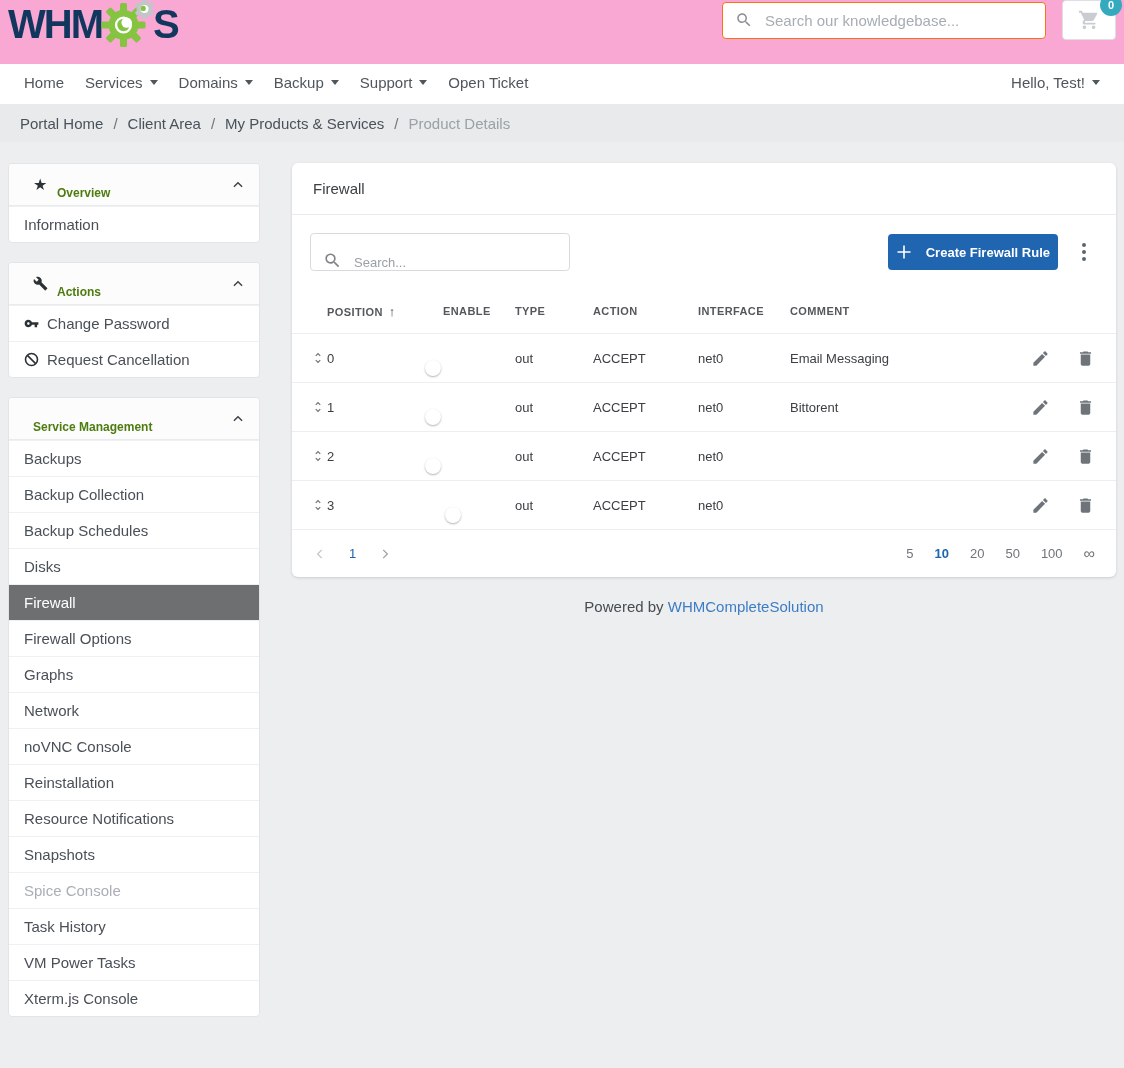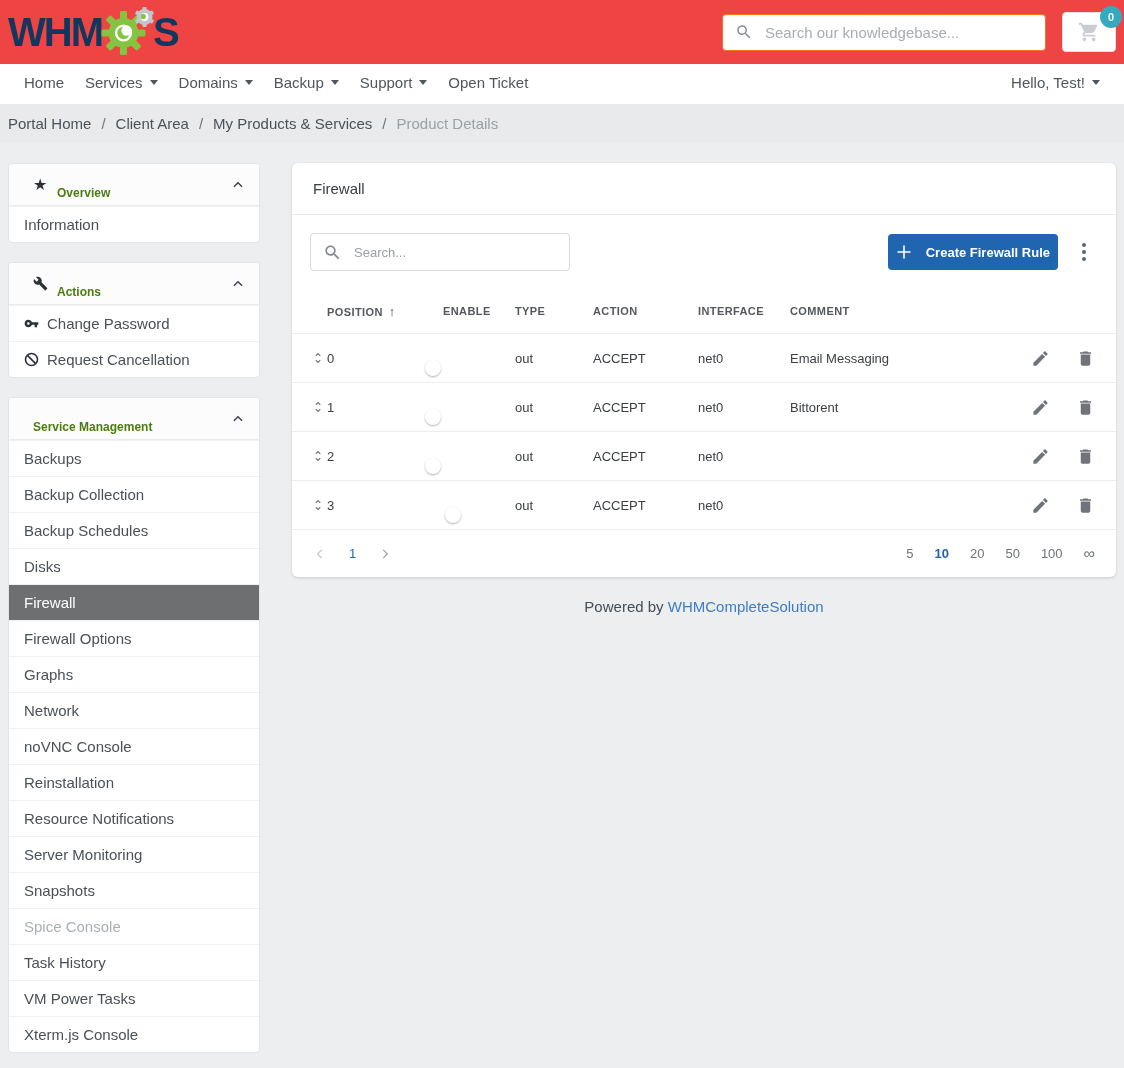--- a/index.html
+++ b/index.html
@@ -1,20 +1,20 @@
 <!DOCTYPE html>
 <html><head>
 <meta charset="utf-8">
 <style>
   * { margin:0; padding:0; box-sizing:border-box; }
   html,body { width:1124px; min-height:1068px; background:#edeeef;
     font-family:"Liberation Sans","DejaVu Sans",sans-serif; color:#4a5259; }
 
   
-  .topbar { background:#ef4444; height:64px; display:flex; align-items:center;
+  .topbar { background:#f9a8d4; height:64px; display:flex; align-items:flex-start;
     justify-content:space-between; padding:0 8px; }
   .logo { display:flex; align-items:center; height:48px; }
   .logo-txt { font-size:40px; font-weight:700; color:#12375e; letter-spacing:-2px; line-height:44px; }
   .logo-gears { width:58px; height:50px; margin:0 -3px 0 -4px; position:relative; top:-1px; }
   .topbar-right { display:flex; align-items:center; gap:16px; }
   .kb-search { width:324px; height:37px; border:1px solid #f97316; border-radius:4px;
     display:flex; align-items:center; padding:0 12px; gap:12px; background:#fff; }
   .kb-search input { border:none; outline:none; flex:1; font-size:15px; color:#4a5259;
     font-family:inherit; }
   .kb-search input::placeholder { color:#a7adb3; }
@@ -29,21 +29,21 @@
   .navbar { background:#fff; height:40px; display:flex; align-items:center;
     justify-content:space-between; padding:0 24px 4px 24px; }
   .nav-items { display:flex; align-items:center; gap:21px; }
   .nav-item { font-size:15px; color:#4f565c; display:flex; align-items:center; gap:7px;
     cursor:pointer; }
   .caret { width:0; height:0; border-left:4px solid transparent; border-right:4px solid transparent;
     border-top:5px solid #4f565c; display:inline-block; }
 
   
   .breadcrumb { background:#e8eaec; height:38px; display:flex; align-items:center;
-    padding:0 8px; font-size:15px; gap:10px; }
+    padding:0 20px; font-size:15px; gap:10px; }
   .crumb { color:#4a5259; cursor:pointer; }
   .crumb-sep { color:#6e757b; }
   .crumb-current { color:#9aa1a7; }
 
   
   .content { display:flex; padding:21px 8px 24px 8px; gap:32px; align-items:flex-start; }
   .sidebar { width:252px; flex:0 0 252px; }
   .main-col { flex:1; }
 
   
@@ -59,21 +59,21 @@
   .panel .s-item:first-of-type { border-top:none; }
   .s-item.active { background:#6d6f71; color:#fff; }
   .s-item.muted { color:#a9afb5; }
 
   
   .card { background:#fff; border-radius:6px; box-shadow:0 1px 3px rgba(0,0,0,.14); }
   .card-head { padding:17px 21px; font-size:15px; font-weight:500; color:#3c4043;
     border-bottom:1px solid #e8eaeb; }
   .toolbar { display:flex; align-items:center; padding:18px; }
   .tbl-search { width:260px; height:38px; border:1px solid #d8dbde; border-radius:4px;
-    display:flex; align-items:center; padding:0 12px; gap:12px; }
+    display:flex; align-items:flex-end; padding:0 12px; gap:12px; }
   .tbl-search input { border:none; outline:none; flex:1; font-size:13px; color:#3c4043;
     font-family:inherit; }
   .tbl-search input::placeholder { color:#9aa0a6; }
   .toolbar-right { margin-left:auto; display:flex; align-items:center; gap:14px; }
   .create-btn { height:36px; background:#2065b0; color:#fff; border:none; border-radius:4px;
     font-size:13px; font-weight:700; font-family:inherit; display:flex; align-items:center;
     gap:14px; padding:0 8px; cursor:pointer; }
   .kebab { width:24px; height:32px; display:flex; flex-direction:column; align-items:center;
     justify-content:center; gap:3px; cursor:pointer; margin-right:2px; }
   .kebab span { width:4px; height:4px; border-radius:50%; background:#5c6670; }
@@ -293,23 +293,20 @@
       <div class="s-item">
           <span>noVNC Console</span>
         </div>
       <div class="s-item">
           <span>Reinstallation</span>
         </div>
       <div class="s-item">
           <span>Resource Notifications</span>
         </div>
       <div class="s-item">
-          <span>Server Monitoring</span>
-        </div>
-      <div class="s-item">
           <span>Snapshots</span>
         </div>
       <div class="s-item muted">
           <span>Spice Console</span>
         </div>
       <div class="s-item">
           <span>Task History</span>
         </div>
       <div class="s-item">
           <span>VM Power Tasks</span>

